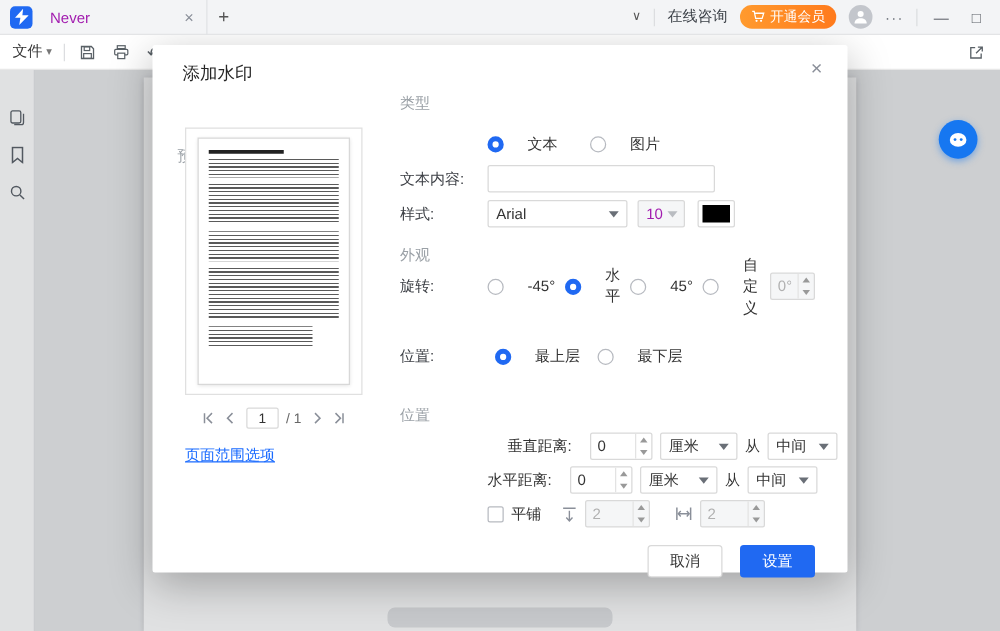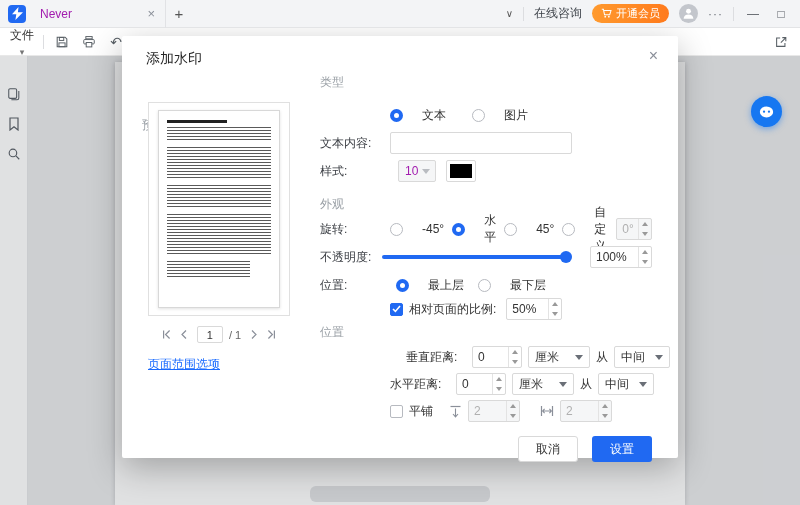--- a/index.html
+++ b/index.html
@@ -17,21 +17,21 @@
   .chev{font-size:10px;color:#555;}
   .tb-sep{width:1px;height:14px;background:#dcdde0;}
   .consult{font-size:12px;color:#3a3f46;}
   .member-btn{display:flex;align-items:center;gap:4px;height:19px;padding:0 9px;border-radius:10px;background:linear-gradient(90deg,#ff9a2e,#ff7a1c);color:#fff;font-size:11px;cursor:pointer;}
   .avatar{width:19px;height:19px;border-radius:50%;background:#c3c6cc;display:flex;align-items:center;justify-content:center;overflow:hidden;}
   .more{color:#6a6f77;font-size:12px;letter-spacing:1px;}
   .winbtn{color:#5a5f66;font-size:12px;width:18px;text-align:center;}
 
   
   .toolbar{position:absolute;top:28px;left:0;right:0;height:28px;background:#fff;border-bottom:1px solid #e8e8e8;display:flex;align-items:center;padding:0 10px;gap:9px;z-index:4;}
-  .file-menu{display:flex;align-items:center;gap:3px;color:#333;font-size:12px;flex-direction:column;}
+  .file-menu{display:flex;align-items:center;gap:3px;color:#333;font-size:12px;}
   .mini-caret{font-size:9px;color:#777;}
   .ticon{display:flex;align-items:center;justify-content:center;width:18px;height:18px;color:#596066;}
   .glyph-ic{font-size:14px;color:#596066;line-height:1;}
   .share{margin-left:auto;}
 
   
   .sidebar{position:absolute;top:56px;left:0;bottom:0;width:28px;background:#fff;border-right:1px solid #e6e7e9;display:flex;flex-direction:column;align-items:center;padding-top:30px;gap:14px;z-index:4;}
   .sicon{width:16px;height:16px;display:flex;align-items:center;justify-content:center;color:#5a6068;}
 
   
@@ -253,20 +253,24 @@
       <span class="dot"></span>
       <span>图片</span>
     </label>
   </div>
   <div class="row" style="left:198px;top:96px;">
     <span class="rlabel">文本内容:</span>
     <input class="tinput" value="" style="">
   </div>
   <div class="row" style="left:198px;top:124px;">
     <span class="rlabel">样式:</span>
+    <div class="dd" style="width:112px;">
+      <span>Arial</span>
+      <span class="caret"></span>
+    </div>
     <div class="dd disabled" style="width:38px;margin-left:8px;">
       <span>10</span>
       <span class="caret"></span>
     </div>
     <div class="swatch" style="margin-left:10px;">
       <div class="inner"></div>
     </div>
   </div>
 
   <div class="sec" style="left:198px;top:160px;">外观</div>
@@ -289,58 +293,30 @@
       <span>自定义</span>
     </label>
     <div class="spin disabled" style="width:52px;margin-left:auto;">
       <input disabled="" value="0°" style="">
       <span class="steppers">
           <span class="up"></span>
           <span class="down"></span>
         </span>
     </div>
   </div>
-  <div class="row" style="left:198px;top:210px;width:332px;">
-    <span class="rlabel" style="width:62px;">不透明度:</span>
-    <div class="slider">
-      <span class="handle"></span>
-    </div>
-    <div class="spin" style="width:62px;margin-left:auto;">
-      <input value="100%" style="">
-      <span class="steppers">
-          <span class="up"></span>
-          <span class="down"></span>
-        </span>
-    </div>
-  </div>
   <div class="row" style="left:198px;top:238px;gap:14px;">
     <span class="rlabel" style="width:62px;">位置:</span>
     <label class="radio checked">
       <span class="dot"></span>
       <span>最上层</span>
     </label>
     <label class="radio">
       <span class="dot"></span>
       <span>最下层</span>
     </label>
-  </div>
-  <div class="row" style="left:268px;top:262px;gap:6px;">
-    <span class="cb checked">
-      <svg width="9" height="8" viewBox="0 0 9 8">
-          <path d="M1 4l2.4 2.4L8 1" stroke="#fff" stroke-width="1.6" fill="none"></path>
-        </svg>
-    </span>
-    <span>相对页面的比例:</span>
-    <div class="spin" style="width:56px;margin-left:4px;">
-      <input value="50%" style="">
-      <span class="steppers">
-          <span class="up"></span>
-          <span class="down"></span>
-        </span>
-    </div>
   </div>
 
   <div class="sec" style="left:198px;top:288px;">位置</div>
   <div class="row" style="left:284px;top:310px;gap:6px;">
     <span style="width:60px;flex:none;">垂直距离:</span>
     <div class="spin" style="width:50px;">
       <input value="0" style="">
       <span class="steppers">
           <span class="up"></span>
           <span class="down"></span>

